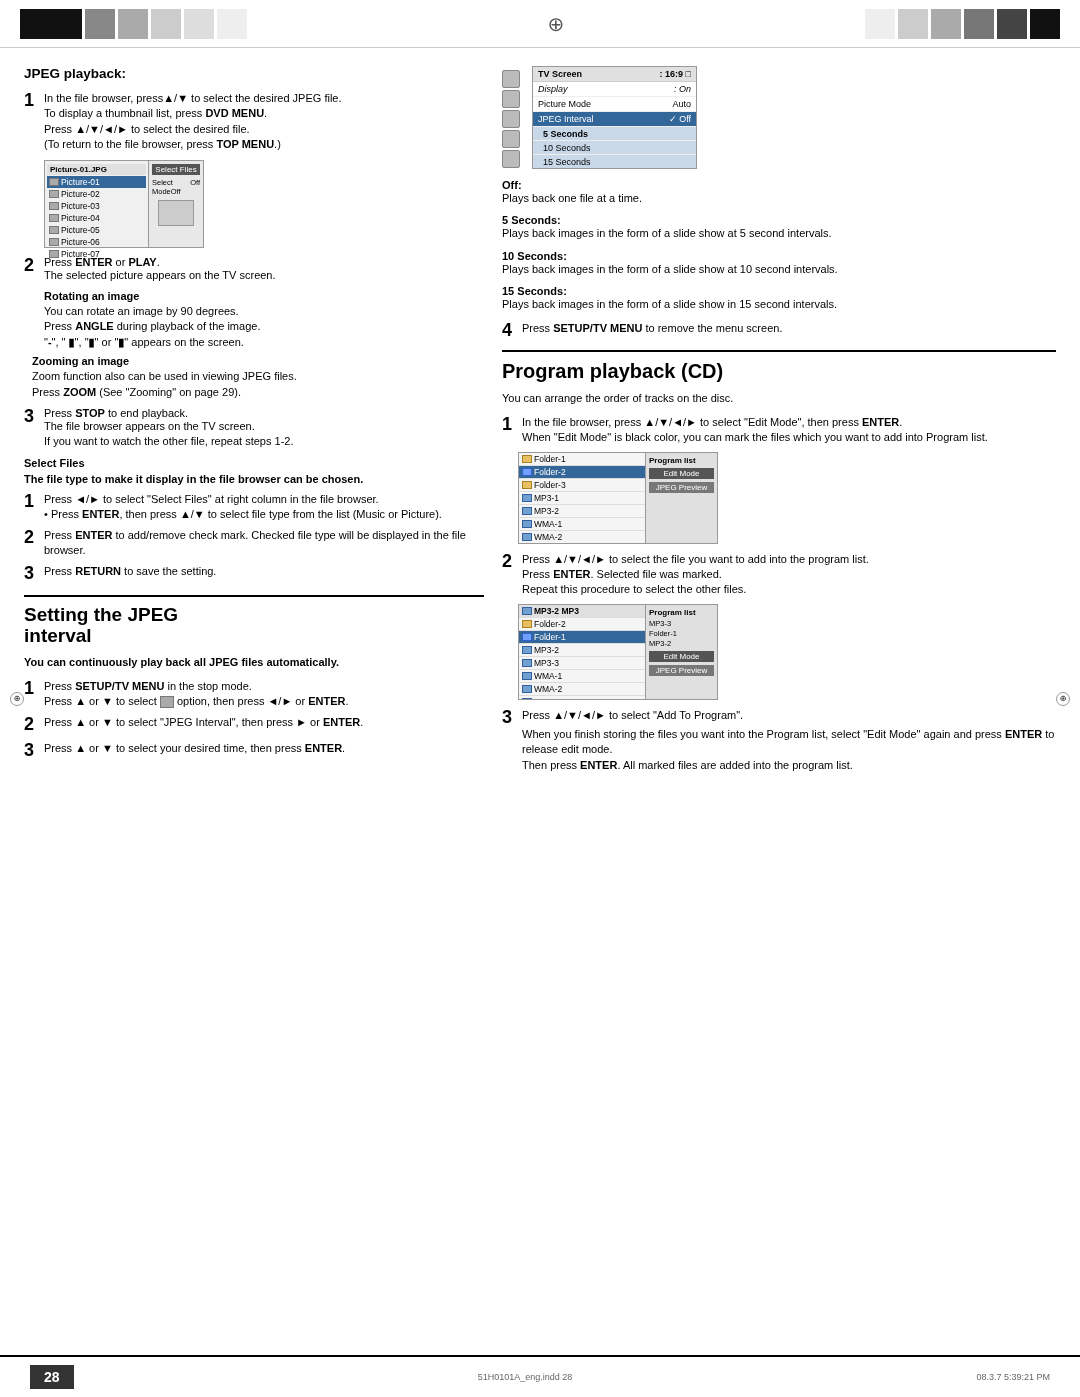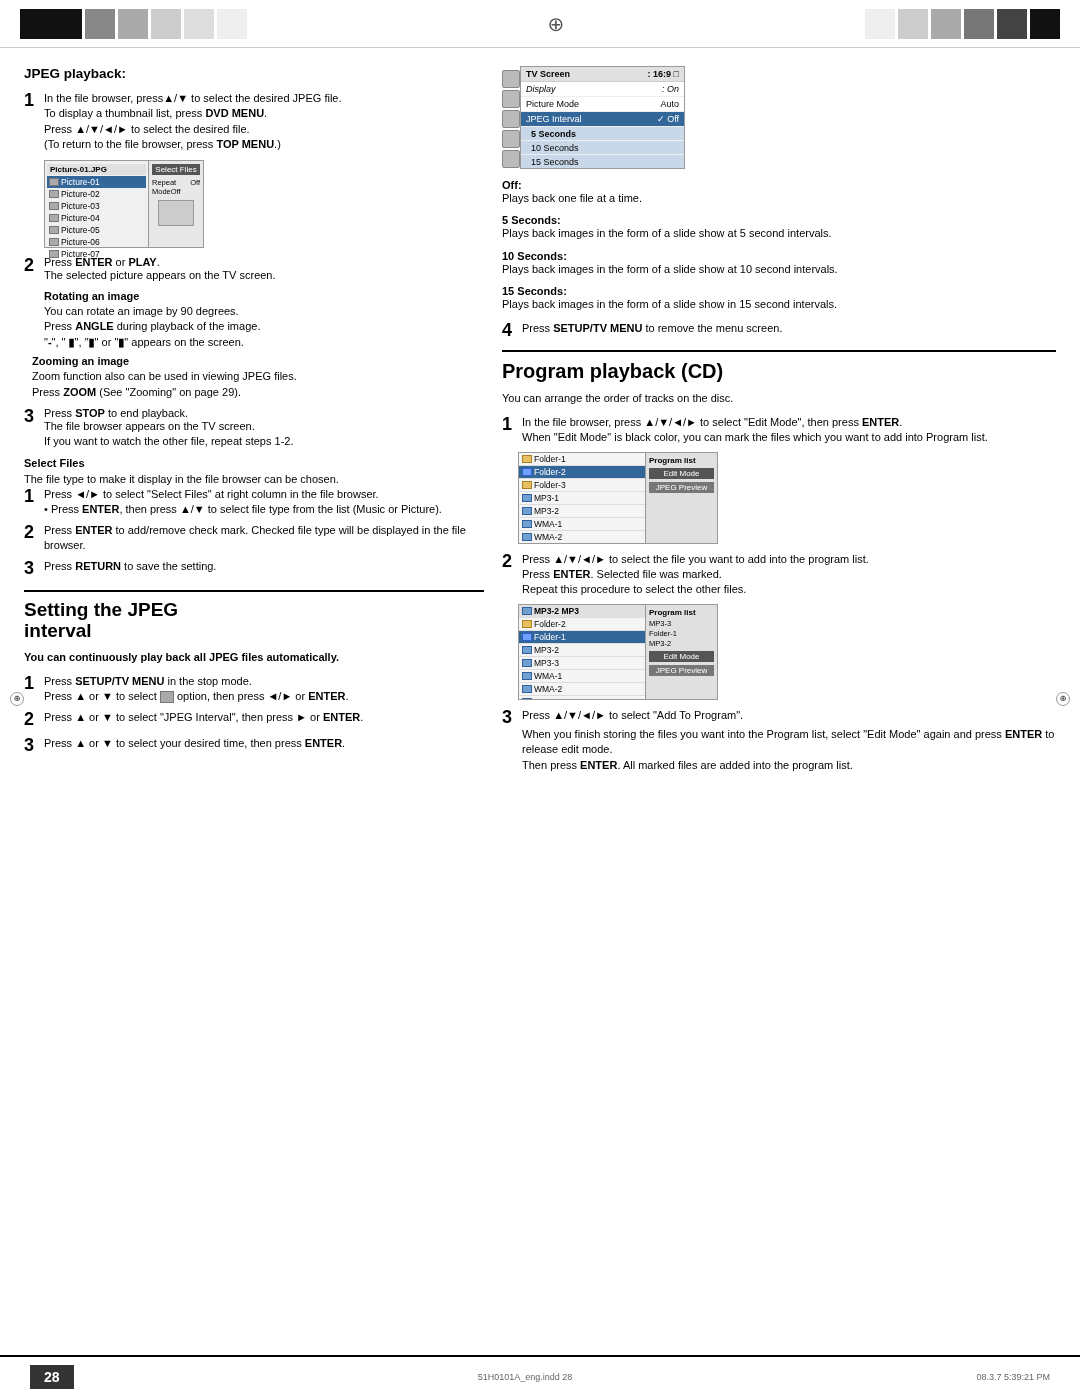--- a/index.html
+++ b/index.html
@@ -63,21 +63,21 @@
           <div style="display:flex; align-items:center; gap:2px; padding:1px 2px;"><div style="width:10px;height:8px;background:#aaa;border:1px solid #777;"></div>Picture-02</div>
           <div style="display:flex; align-items:center; gap:2px; padding:1px 2px;"><div style="width:10px;height:8px;background:#aaa;border:1px solid #777;"></div>Picture-03</div>
           <div style="display:flex; align-items:center; gap:2px; padding:1px 2px;"><div style="width:10px;height:8px;background:#aaa;border:1px solid #777;"></div>Picture-04</div>
           <div style="display:flex; align-items:center; gap:2px; padding:1px 2px;"><div style="width:10px;height:8px;background:#aaa;border:1px solid #777;"></div>Picture-05</div>
           <div style="display:flex; align-items:center; gap:2px; padding:1px 2px;"><div style="width:10px;height:8px;background:#aaa;border:1px solid #777;"></div>Picture-06</div>
           <div style="display:flex; align-items:center; gap:2px; padding:1px 2px;"><div style="width:10px;height:8px;background:#aaa;border:1px solid #777;"></div>Picture-07</div>
         </div>
         <div style="width:55px; border-left:1px solid #999; background:#e8e8e8; padding:3px; font-size:8px;">
           <div style="background:#555;color:#fff;padding:1px 3px;margin-bottom:3px;text-align:center;">Select Files</div>
           <div style="display:flex; justify-content:space-between; font-size:7.5px;">
-              <span>Repeat</span>
+              <span>Select</span>
               <span>Off</span>
             </div>
           <div style="display:flex; justify-content:flex-start; font-size:7.5px;">
               <span>Mode</span>
               <span>Off</span>
             </div>
           <div style="margin-top:4px; text-align:center;">
             <div style="width:36px;height:26px;background:#ccc;border:1px solid #999;display:inline-block;"></div>
           </div>
         </div>
@@ -108,21 +108,21 @@
         <div style="font-size:18px; font-weight:bold; line-height:1.1; min-width:14px;">3</div>
         <div>
           <div style="font-size:11px;">Press <strong>STOP</strong> to end playback.</div>
           <div style="font-size:11px; line-height:1.4;">The file browser appears on the TV screen.</div>
           <div style="font-size:11px; line-height:1.4;">If you want to watch the other file, repeat steps 1-2.</div>
         </div>
       </div>
 
       <div style="margin-bottom:5px;">
         <div style="font-size:11px; font-weight:bold; margin-bottom:3px;">Select Files</div>
-        <div style="font-size:11px; line-height:1.4; ">The file type to make it display in the file browser can be chosen.</div>
+        <div style="font-size:11px; line-height:1.4; margin-bottom:5px;font-weight:bold;">The file type to make it display in the file browser can be chosen.</div>
 
         <div style="display:flex; gap:6px; margin-bottom:5px;">
           <div style="font-size:18px; font-weight:bold; line-height:1.1; min-width:14px;">1</div>
           <div>
             <div style="font-size:11px; line-height:1.4;">Press ◄/► to select "Select Files" at right column in the file browser.</div>
             <div style="font-size:11px; line-height:1.4;">• Press <strong>ENTER</strong>, then press ▲/▼ to select file type from the list (Music or Picture).</div>
           </div>
         </div>
 
         <div style="display:flex; gap:6px; margin-bottom:5px;">
@@ -157,21 +157,21 @@
 
       <div style="display:flex; gap:6px; margin-bottom:6px;">
         <div style="font-size:18px; font-weight:bold; line-height:1.1; min-width:14px;">3</div>
         <div style="font-size:11px; line-height:1.4;">Press ▲ or ▼ to select your desired time, then press <strong>ENTER</strong>.</div>
       </div>
 
     </div>
 
     <div style="flex:1;">
 
-      <div style="display:flex; gap:0; margin-bottom:10px;">
+      <div style="display:flex; gap:12px; margin-bottom:10px;">
 
         <div style="display:flex; flex-direction:column; gap:2px; margin-top:4px;">
           <div style="width:18px;height:18px;background:#bbb;border:1px solid #888;border-radius:2px;"></div>
           <div style="width:18px;height:18px;background:#bbb;border:1px solid #888;border-radius:2px;"></div>
           <div style="width:18px;height:18px;background:#bbb;border:1px solid #888;border-radius:2px;"></div>
           <div style="width:18px;height:18px;background:#bbb;border:1px solid #888;border-radius:2px;"></div>
           <div style="width:18px;height:18px;background:#bbb;border:1px solid #888;border-radius:2px;"></div>
         </div>
 
         <div style="border:1px solid #999; font-size:9px; min-width:165px;">

